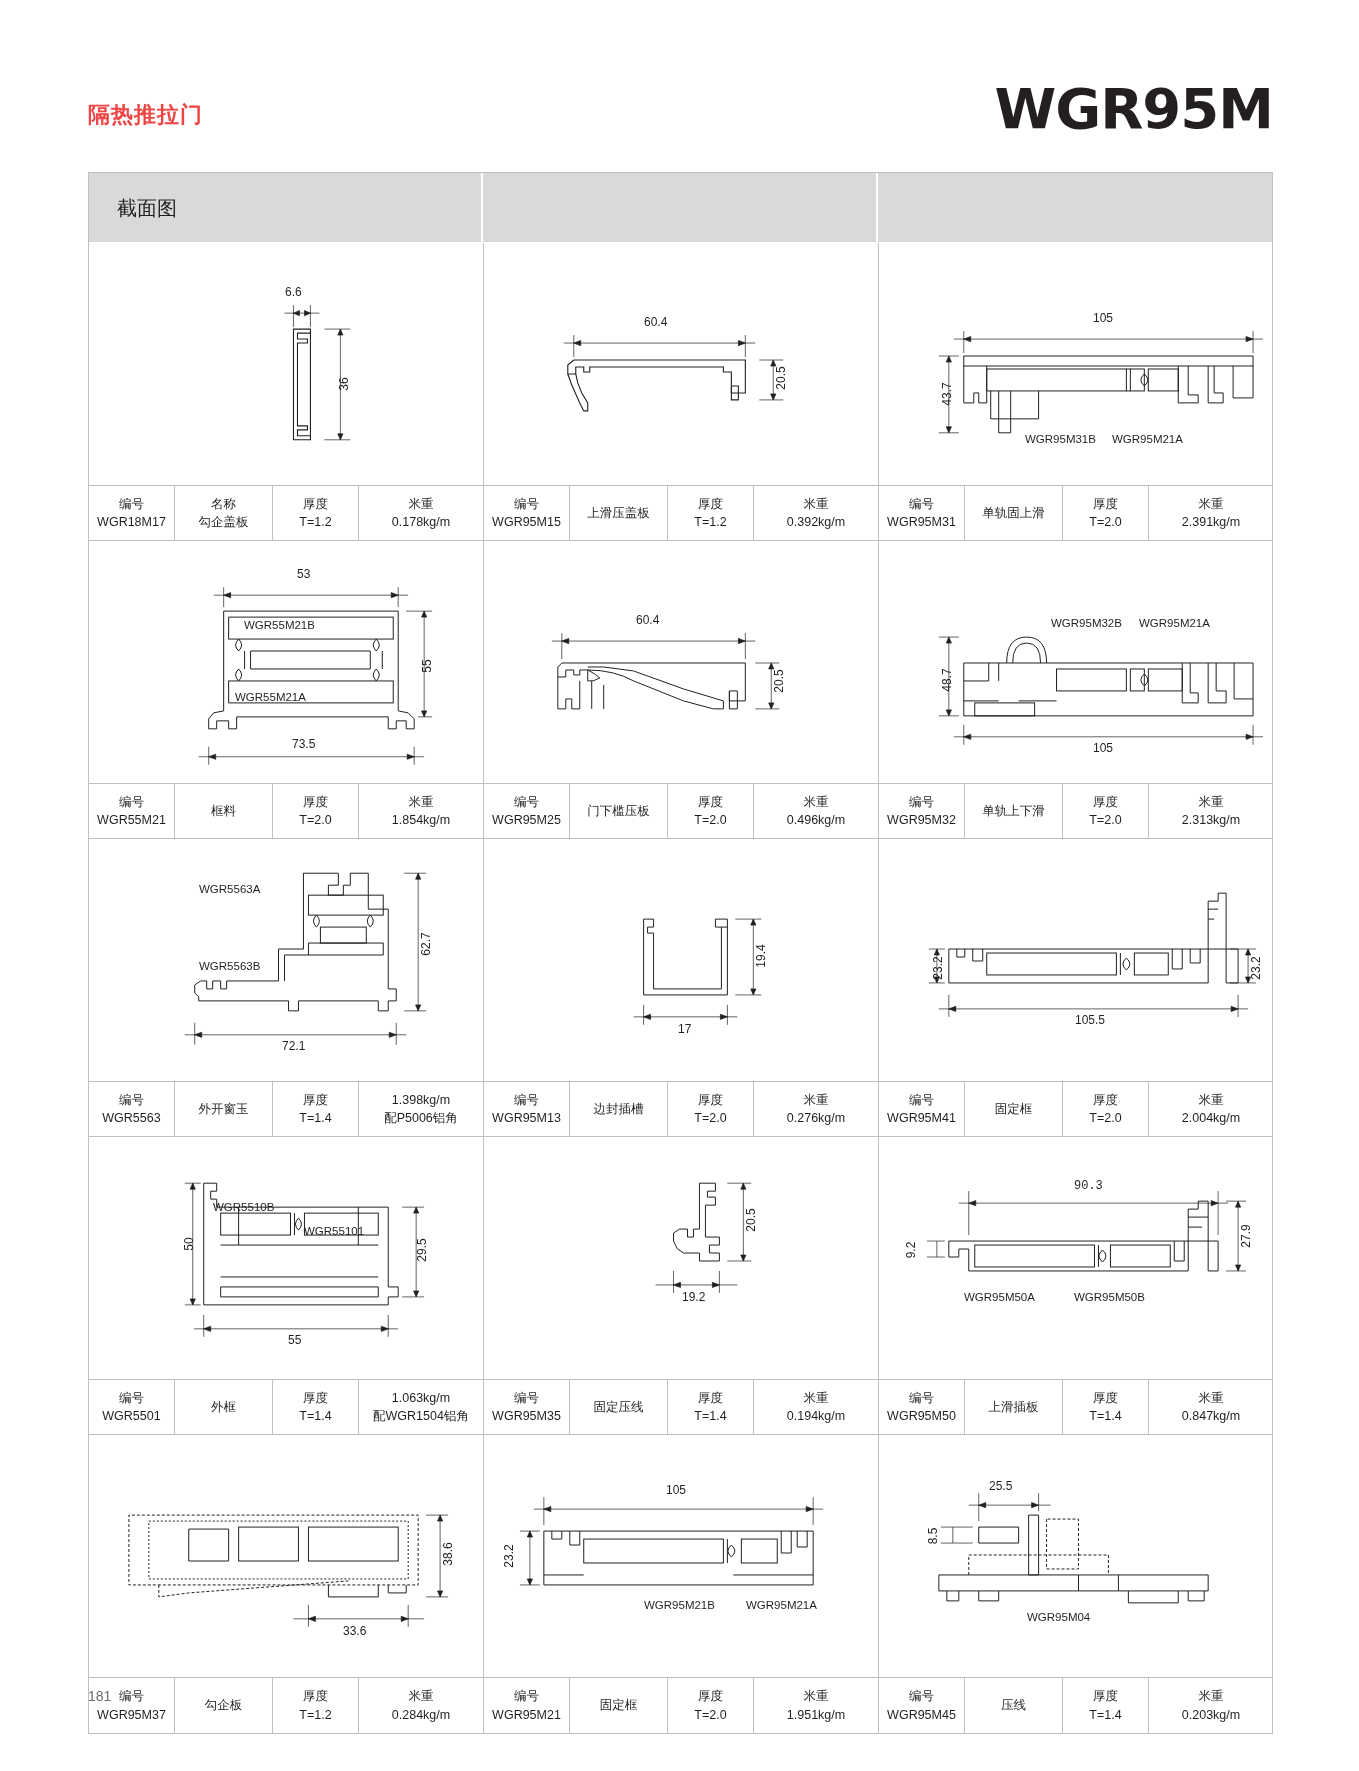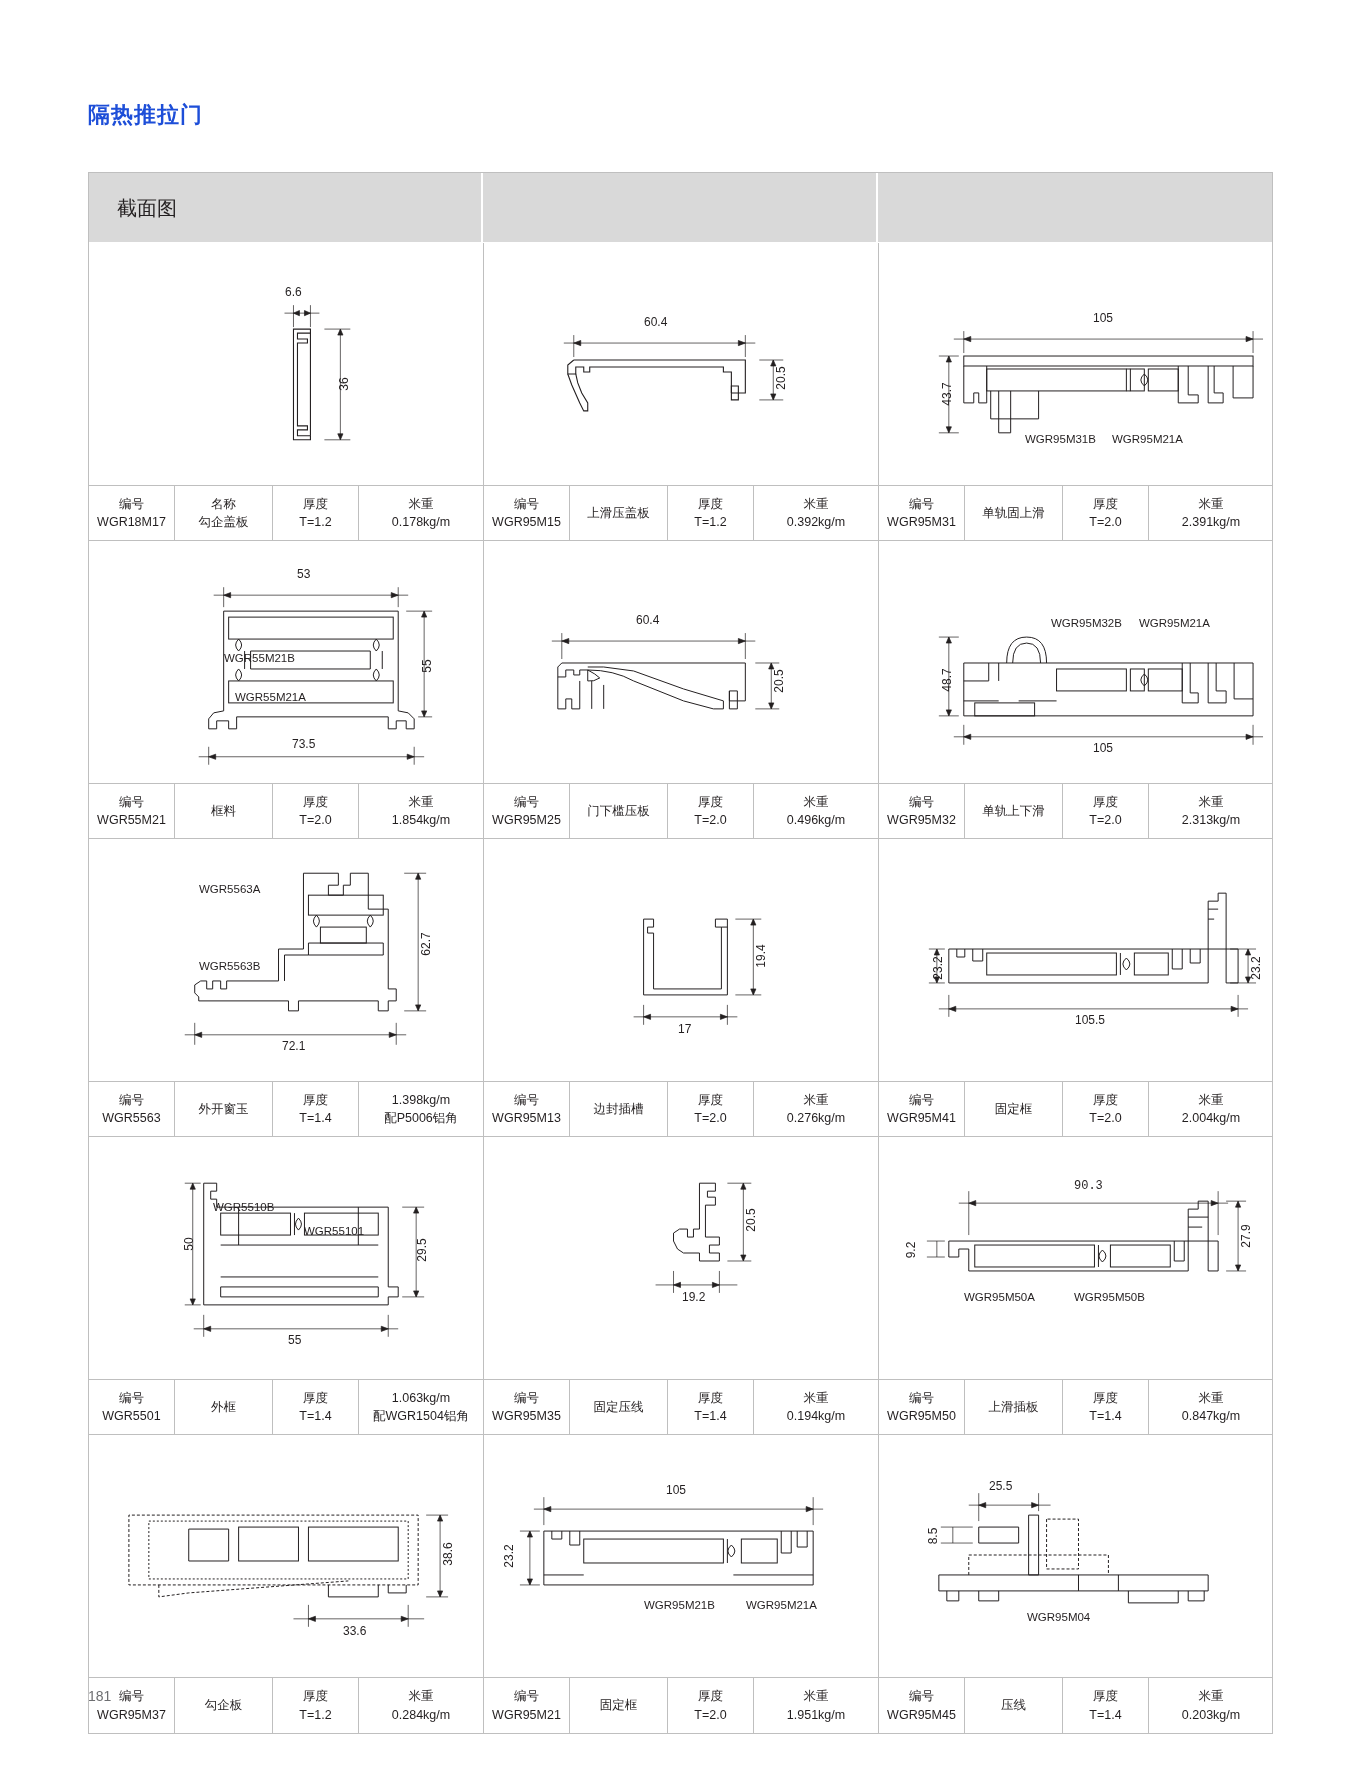--- a/index.html
+++ b/index.html
@@ -29,21 +29,21 @@
     width: 1185px;
     height: 60px;
   }
   .header-title {
     position: absolute;
     left: 0;
     top: 14px;
     font-size: 22px;
     font-weight: bold;
     letter-spacing: 1px;
-    color: #1d4ed8;
+    color: #ef4444;
   }
   .header-code {
     position: absolute;
     right: 0;
     top: -10px;
     font-size: 56px;
     font-weight: bold;
     letter-spacing: -1px;
     color: #231f20;
     font-family: "DejaVu Sans", sans-serif;
@@ -163,20 +163,21 @@
     color: #6d6e71;
   }
 </style>
 </head>
 <body>
 
 <div class="page">
 
   <div class="header">
     <div class="header-title">隔热推拉门</div>
+    <div class="header-code">WGR95M</div>
   </div>
 
   <div class="grid">
 
     <div class="band band-head">
       <div class="cell col">
         <div class="label">截面图</div>
       </div>
       <div class="cell col"></div>
       <div class="cell col"></div>
@@ -355,21 +356,21 @@
               <line x1="318" y1="70" x2="344" y2="70"></line>
               <line x1="330" y1="176" x2="344" y2="176"></line>
               <line x1="336" y1="70" x2="336" y2="176"></line>
               <path d="M336 70 l-2.6 6 h5.2 z" fill="#231f20"></path>
               <path d="M336 176 l-2.6 -6 h5.2 z" fill="#231f20"></path>
             </g>
           </svg>
           <div class="dim" style="left:208px; top:26px;">53</div>
           <div class="dim vert" style="left:331px; top:118px;">55</div>
           <div class="dim" style="left:203px; top:196px;">73.5</div>
-          <div class="tag" style="left:135px; top:78px;margin-top:33px;">WGR55M21B</div>
+          <div class="tag" style="left:155px; top:78px;">WGR55M21B</div>
           <div class="tag" style="left:146px; top:150px;">WGR55M21A</div>
         </div>
         <div class="spec">
           <div class="sc sc-1">
             <span>编号</span>
             <span>WGR55M21</span>
           </div>
           <div class="sc sc-2">
             <span>框料</span>
           </div>

